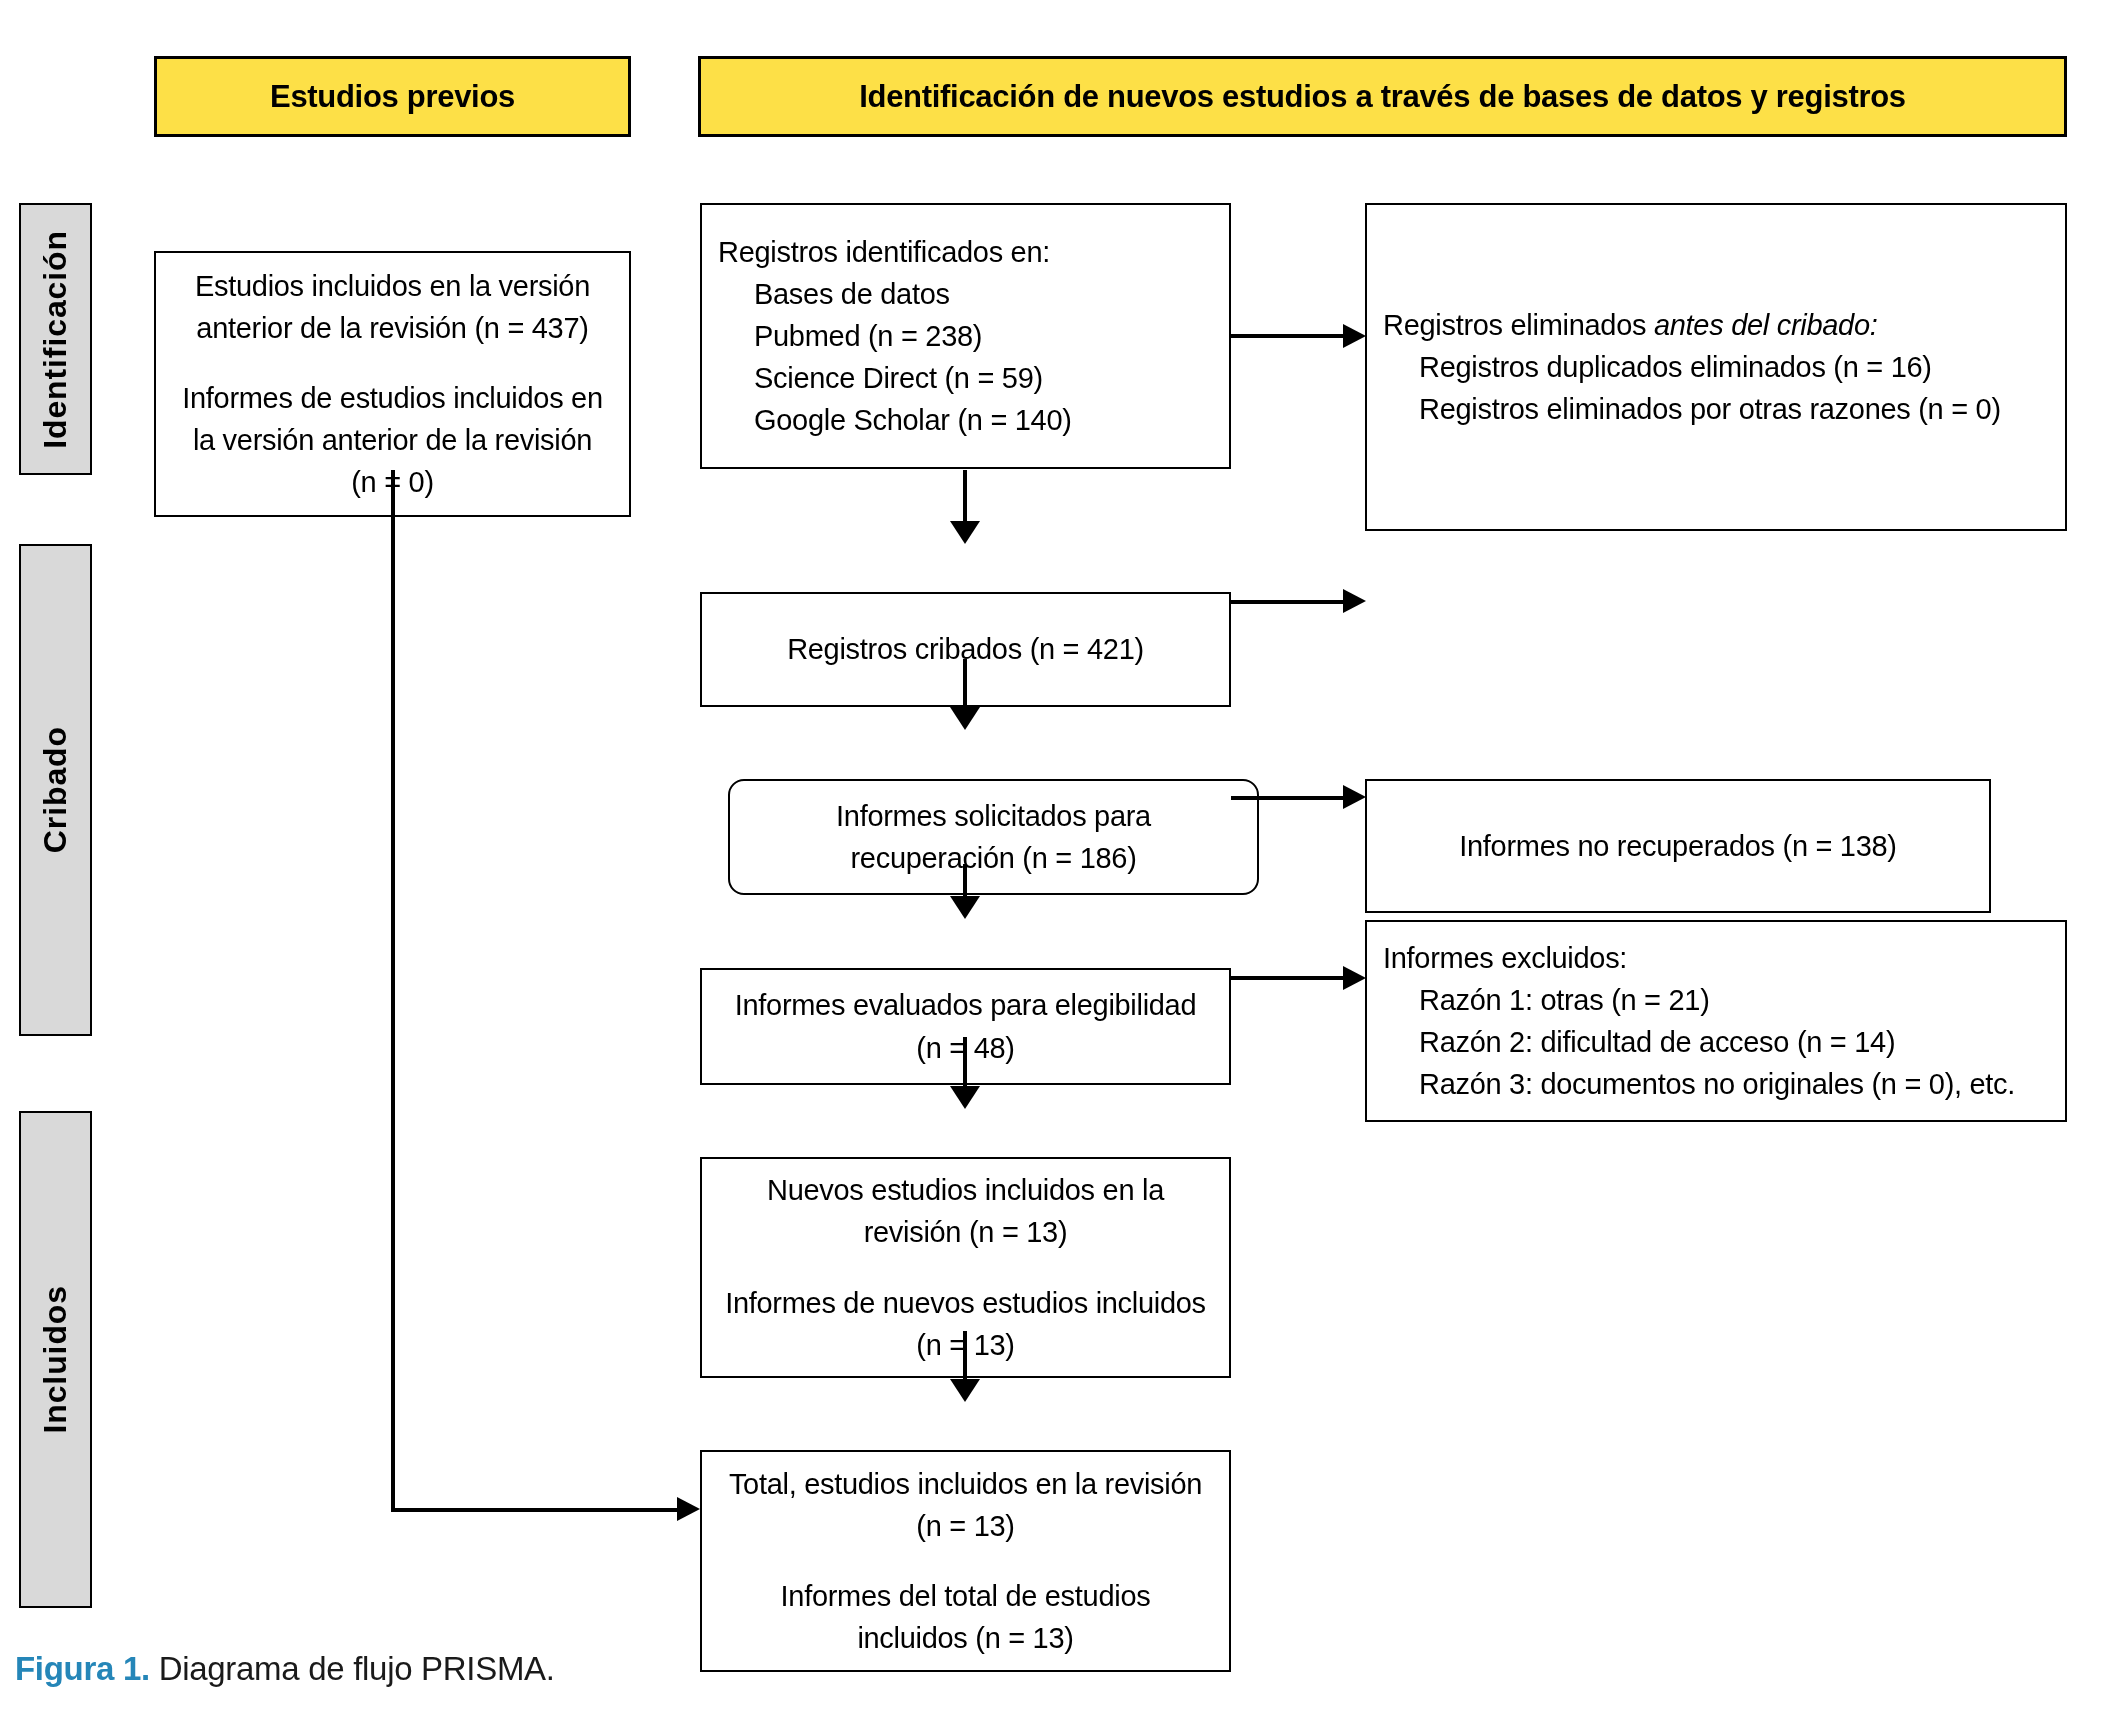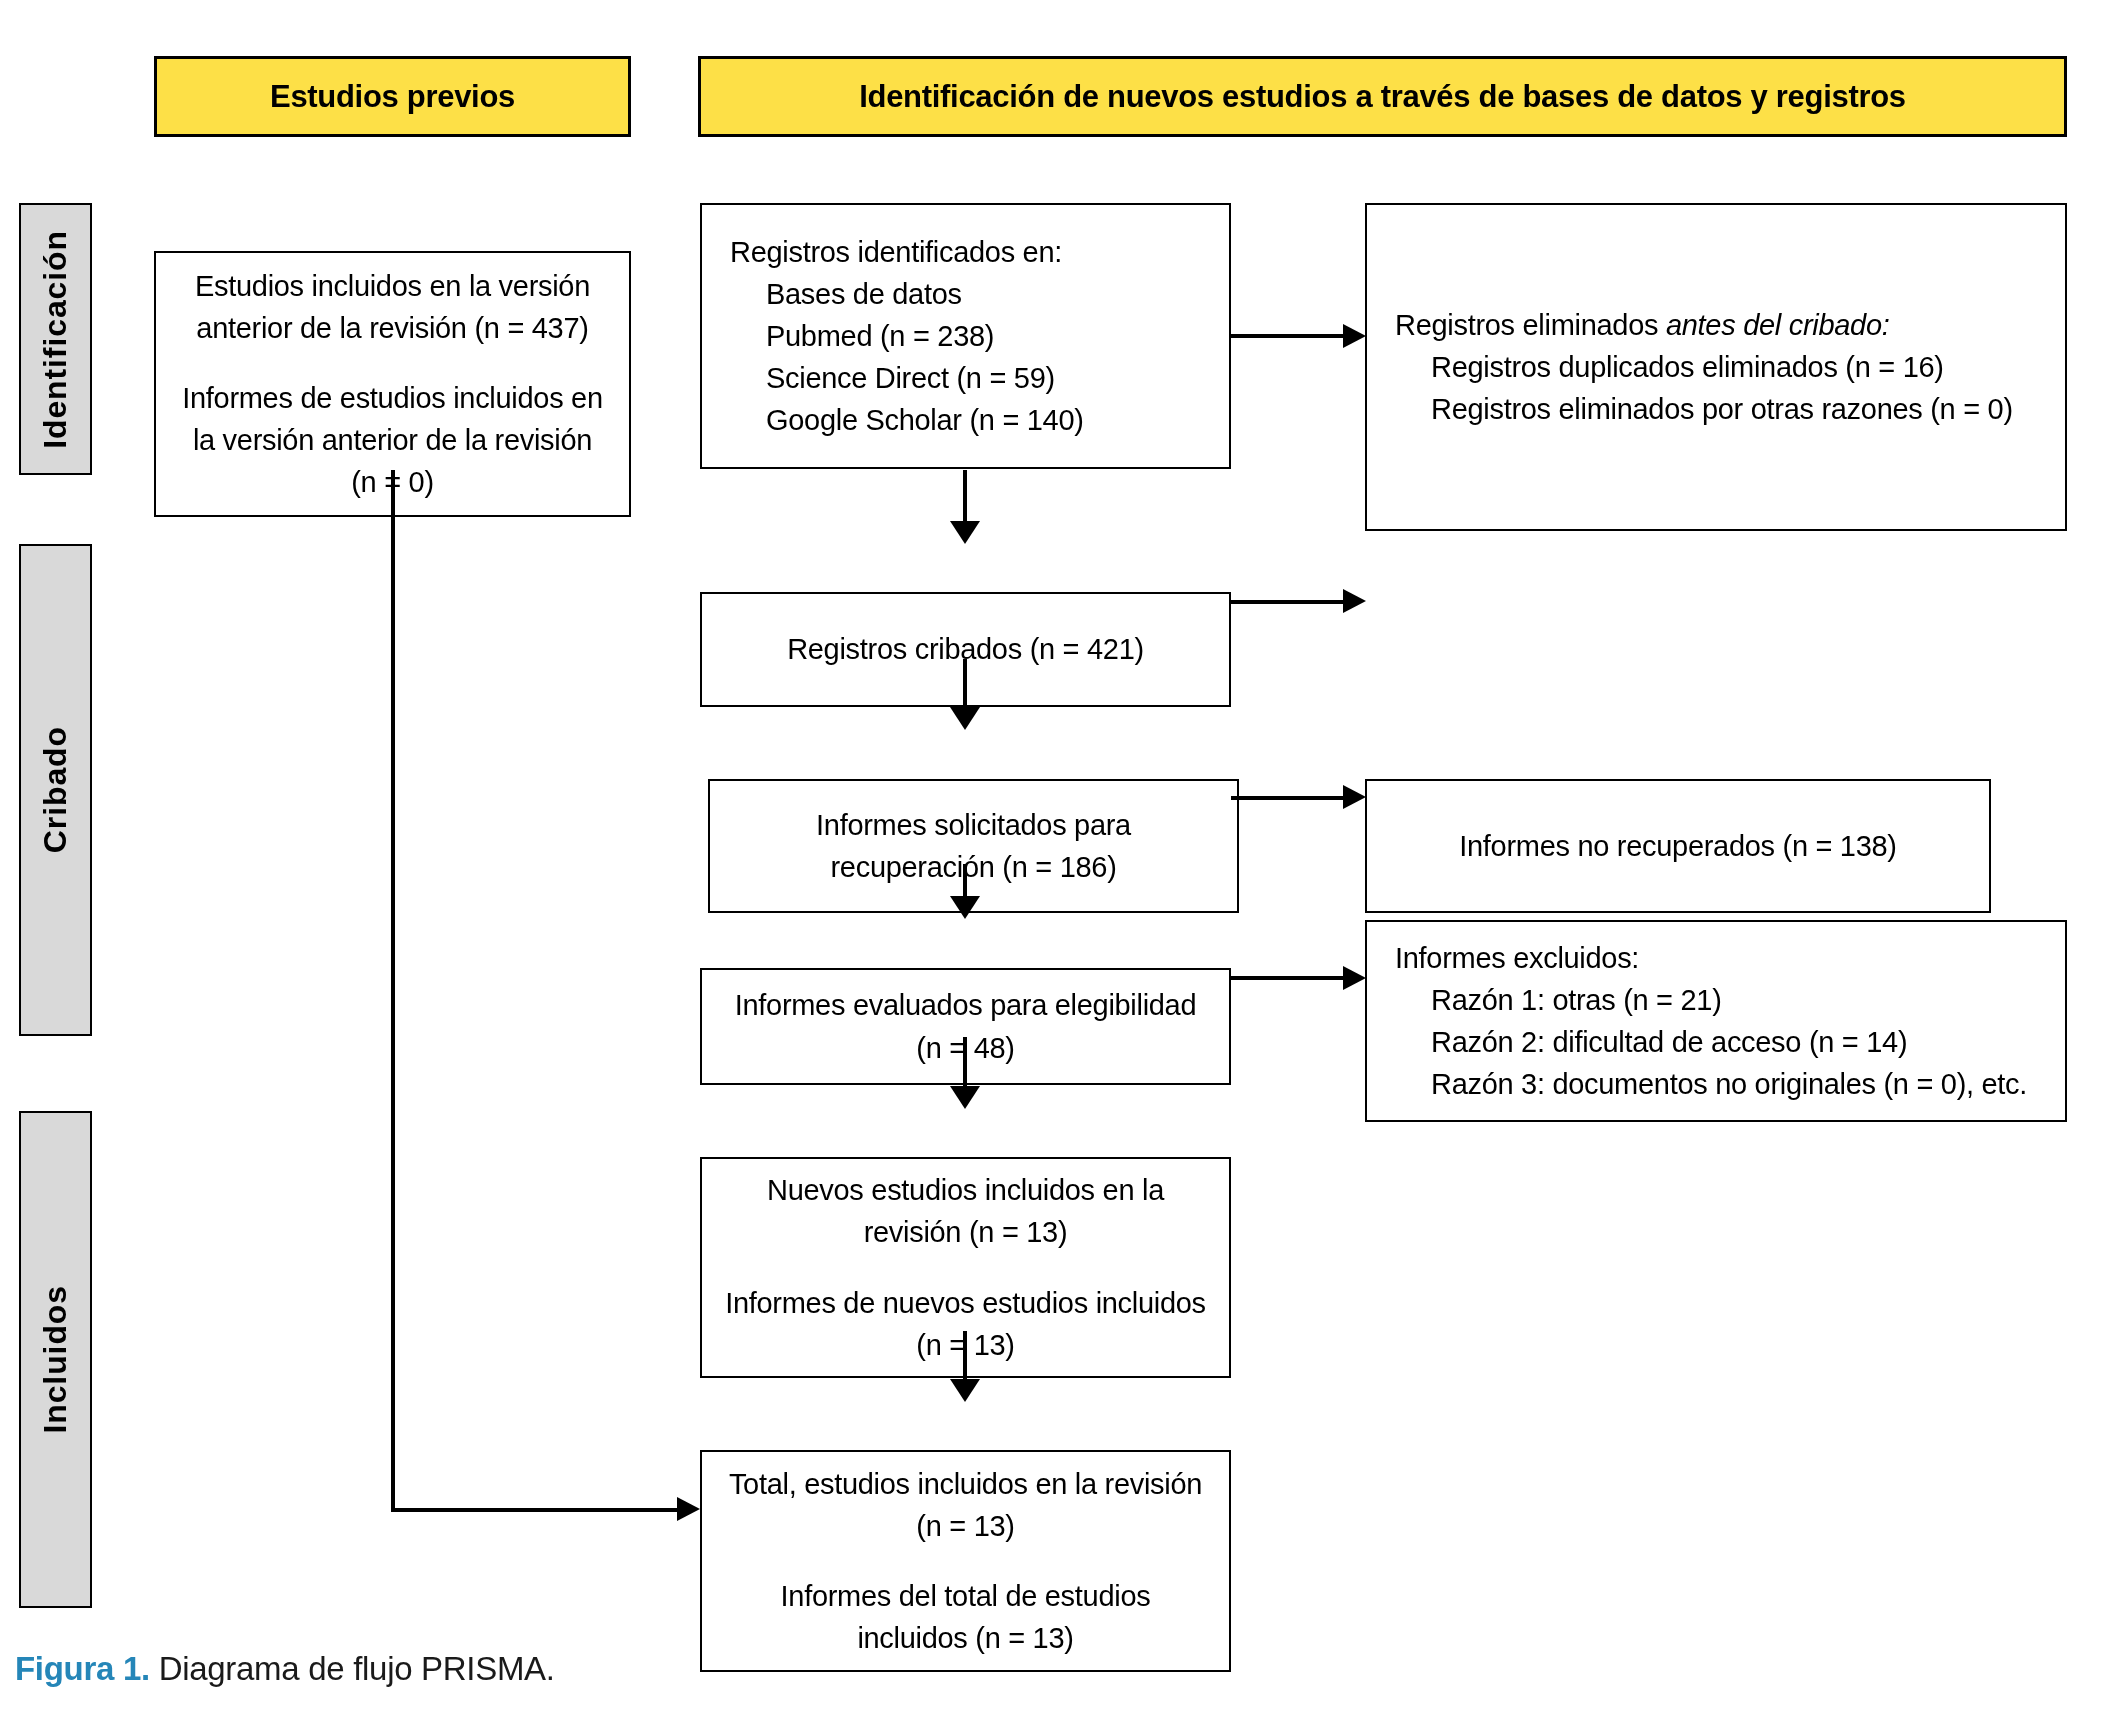--- a/index.html
+++ b/index.html
@@ -27,21 +27,21 @@
     line-height: 1.45;
     letter-spacing: -0.3px;
   }
   .box.centered {
     align-items: center;
     text-align: center;
     padding: 9.4px 22.6px;
     margin-top: 48px;
   }
   .box.leftalign {
-    padding: 13px 19px 13px 28px;
+    padding: 13px 19px 13px 16px;
     text-align: left;
   }
   .box p { margin: 0; }
   .box p + p { margin-top: 28px; }
   .indent { padding-left: 36px; }
   .header-box {
     position: absolute;
     border: 3.8px solid #000000;
     background: #fde047;
     box-sizing: border-box;
@@ -137,21 +137,21 @@
       <em>antes del cribado:</em>
     </div>
     <div class="indent">Registros duplicados eliminados (n = 16)</div>
     <div class="indent">Registros eliminados por otras razones (n = 0)</div>
   </div>
 
   <div class="box centered" style="left:700px; top:544px; width:531px; height:115px;">
     <p>Registros cribados (n = 421)</p>
   </div>
 
-  <div class="box centered" style="left:708px; top:731px; width:531px; height:134px;">
+  <div class="box centered" style="left:728px; top:731px; width:531px; height:116px;border-radius:16px;">
     <p>Informes solicitados para recuperación (n = 186)</p>
   </div>
   <div class="box centered" style="left:1365px; top:731px; width:626px; height:134px;">
     <p>Informes no recuperados (n = 138)</p>
   </div>
 
   <div class="box centered" style="left:700px; top:920px; width:531px; height:117px;">
     <p>Informes evaluados para elegibilidad (n = 48)</p>
   </div>
   <div class="box leftalign" style="left:1365px; top:920px; width:702px; height:202px;">

